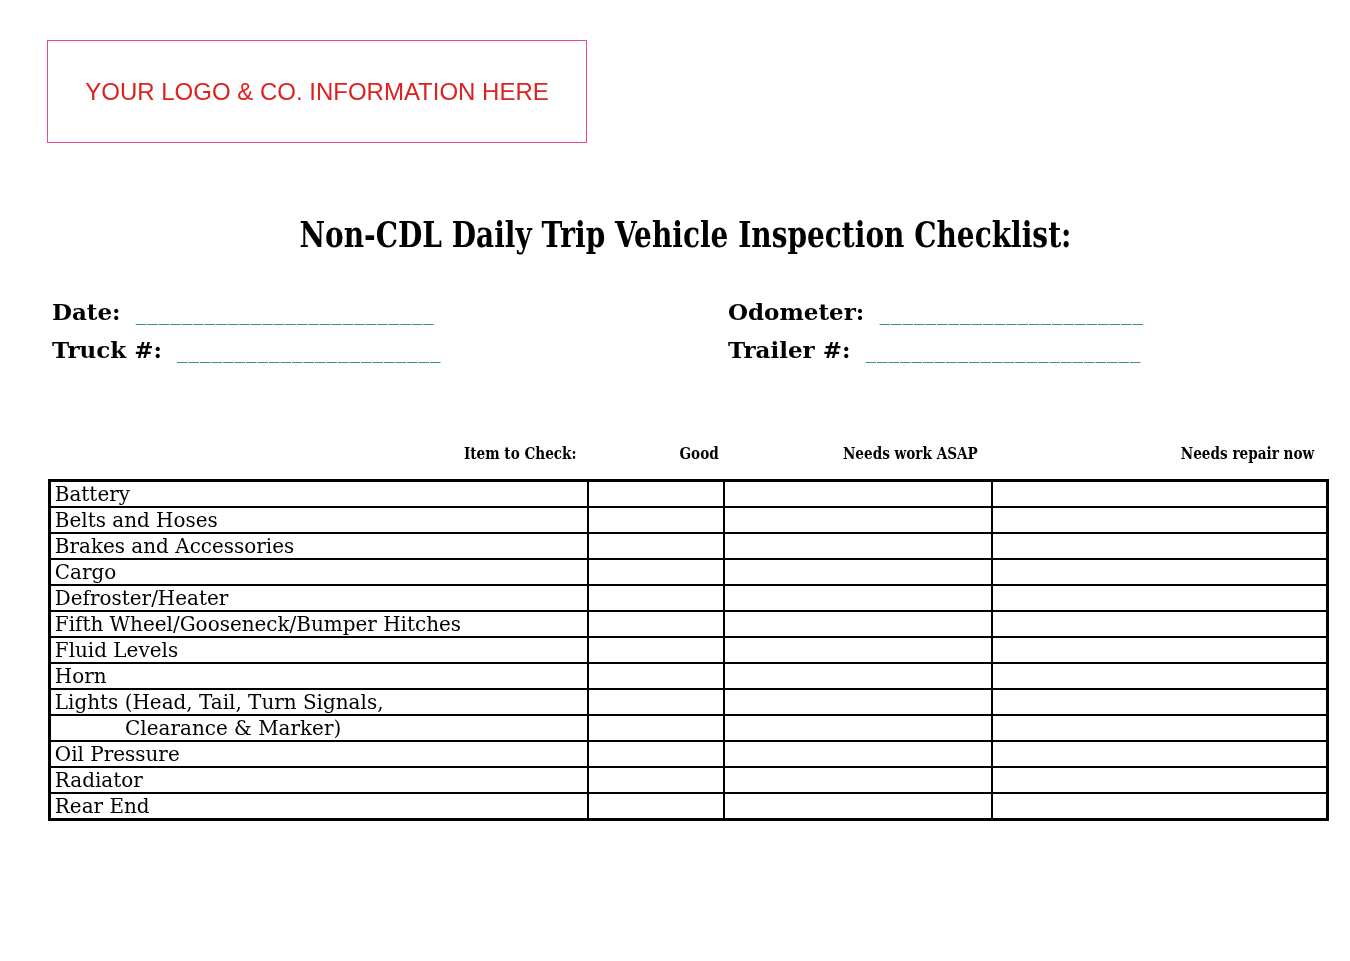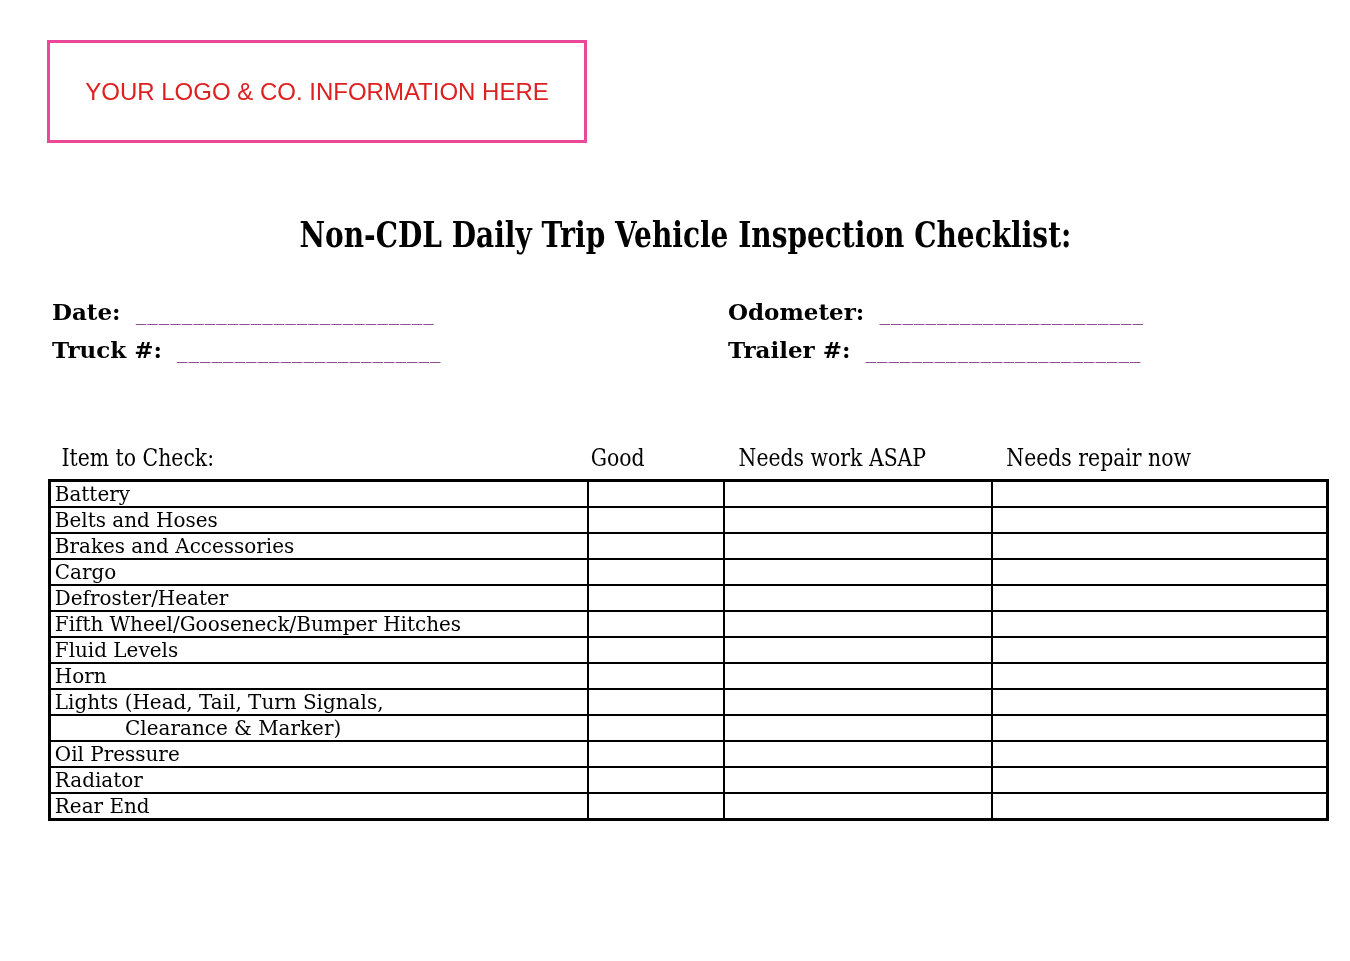--- a/index.html
+++ b/index.html
@@ -8,21 +8,21 @@
     width: 1350px; height: 961px;
     position: relative; overflow: hidden;
     font-family: "DejaVu Serif", serif;
     color: #000;
   }
 
   
   .logo-box {
     position: absolute; left: 47px; top: 40px;
     width: 540px; height: 103px;
-    border: 3px solid #ec4899;
+    border: 1px solid #ec4899;
     display: flex; align-items: center; justify-content: center;
     background: #fff;
   }
   .logo-text {
     font-family: "Liberation Sans", sans-serif;
     font-size: 24px; color: #de2020; white-space: nowrap;
   }
 
   
   .title-wrap {
@@ -32,31 +32,31 @@
   .title-text {
     display: inline-block;
     font-family: "DejaVu Serif", serif;
     font-weight: bold; font-size: 35px;
     transform: scaleX(0.80); transform-origin: center;
   }
 
   
   .field { position: absolute; white-space: nowrap; }
   .field .lbl { font-weight: bold; font-size: 23px; }
-  .field .blank { font-size: 21px; margin-left: 10px; letter-spacing: 1px; color: #701a75; }
+  .field .blank { font-size: 21px; margin-left: 10px; letter-spacing: 1px; color: #0f766e; }
   #field-date     { left: 52px;  top: 298px; }
   #field-odometer { left: 728px; top: 298px; }
   #field-truck    { left: 52px;  top: 336px; }
   #field-trailer  { left: 728px; top: 336px; }
 
   
   .thead { position: absolute; left: 48px; top: 444px; width: 1278px; height: 34px; }
   .thead .h {
-    position: absolute; top: 0; text-align: left;
-    font-weight: normal; font-size: 24px; white-space: nowrap;
+    position: absolute; top: 0; text-align: right;
+    font-weight: bold; font-size: 16px; white-space: nowrap;
   }
   .thead .hc { display: inline-block; transform: scaleX(0.85); transform-origin: center; }
   .h0 { left: 0;     width: 538px; }
   .h1 { left: 538px; width: 136px; }
   .h2 { left: 674px; width: 268px; }
   .h3 { left: 942px; width: 336px; }
 
   
   table.checklist {
     position: absolute; left: 48px; top: 479px; width: 1278px;

